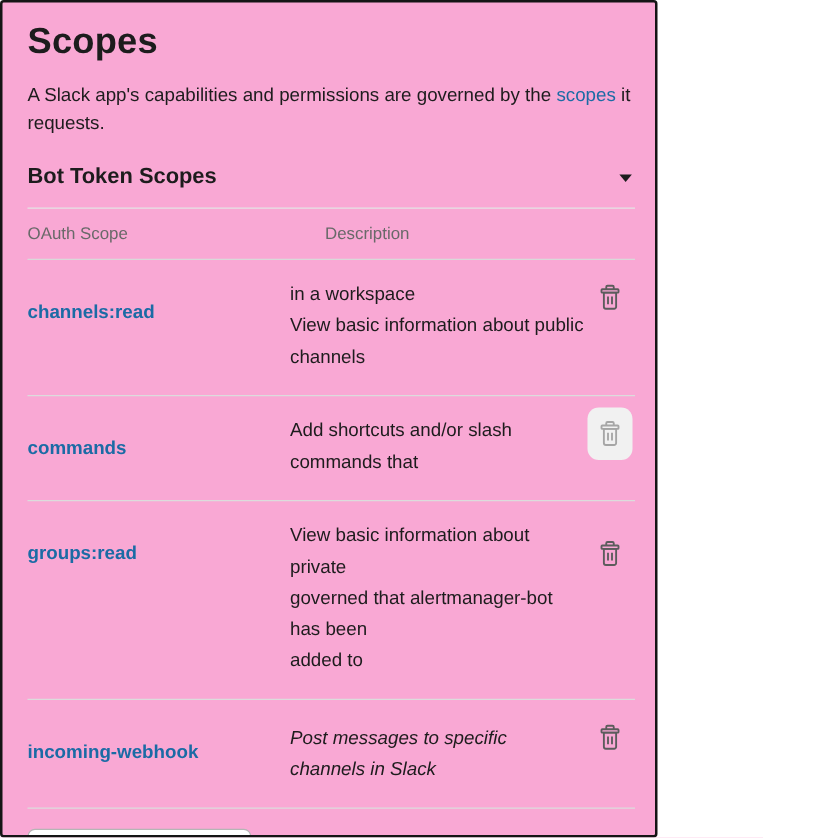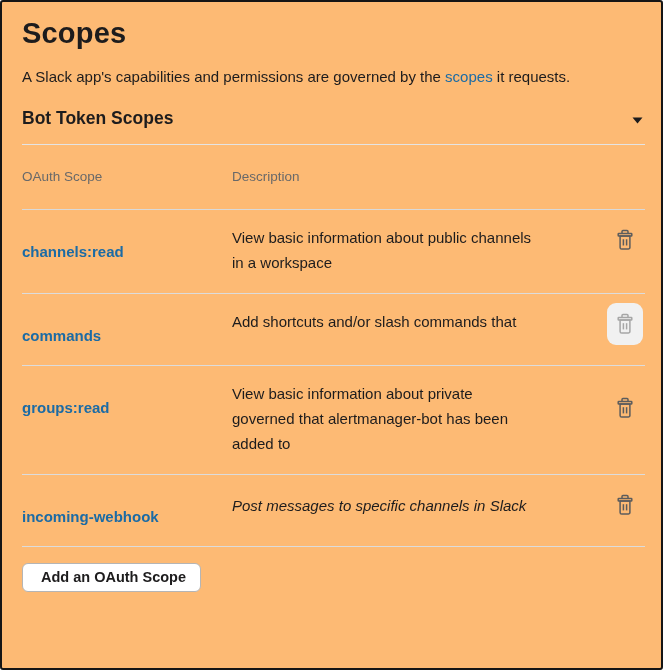--- a/index.html
+++ b/index.html
@@ -2,25 +2,25 @@
 <html><head>
 <meta charset="utf-8">
 <style>
   * { margin: 0; padding: 0; box-sizing: border-box; }
   html, body { background: #ffffff; }
   body {
     font-family: "Liberation Sans", "DejaVu Sans", sans-serif;
     color: #1d1c1d;
   }
   .page {
-    width: 663px;
+    width: 526px;
     height: 670px;
     border: 2px solid #151515;
     border-radius: 3px;
-    background: #fdba74;
+    background: #f9a8d4;
     padding: 0 16px 0 20px;
     overflow: hidden;
   }
   
   .page-title {
     margin-top: 12px;
     font-size: 29px;
     font-weight: 700;
     letter-spacing: 0.2px;
     line-height: 38px;
@@ -63,21 +63,22 @@
     line-height: 22px;
     color: #1d1c1d;
   }
   
   .scopes-table { margin-top: 14px; }
   .thead {
     display: grid;
     grid-template-columns: 210px 1fr 40px;
     border-top: 1px solid #e4e4e4;
     border-bottom: 1px solid #d9d9d9;
-    padding: 24px 0;
+    padding: 12px 0;
+    gap: 28px;
   }
   .th {
     font-size: 13.5px;
     color: #696969;
     line-height: 16px;
   }
   .row {
     display: grid;
     grid-template-columns: 210px 1fr 40px;
     border-bottom: 1px solid #dcdcdc;
@@ -155,22 +156,22 @@
 
     <div class="thead">
       <div class="th">OAuth Scope</div>
       <div class="th">Description</div>
       <div class="th"></div>
     </div>
 
     <div class="row">
       <div><a class="scope-link">channels:read</a></div>
       <div class="desc">
+        <div>in a workspace</div>
         <div>View basic information about public channels</div>
-        <div>in a workspace</div>
       </div>
       <div class="trash-cell">
         <button class="trash-btn">
           <span>
             <svg width="20" height="22" viewBox="0 0 20 22" fill="none" stroke-width="1.5">
               <path d="M7 4.4 V2.6 a1 1 0 0 1 1 -1 h4 a1 1 0 0 1 1 1 V4.4"></path>
               <rect x="3.2" y="4.4" width="13.6" height="2.7" rx="0.6"></rect>
               <path d="M5.1 7.1 h9.8 v11.3 a1.6 1.6 0 0 1 -1.6 1.6 h-6.6 a1.6 1.6 0 0 1 -1.6 -1.6 z"></path>
               <line x1="8.4" y1="10.2" x2="8.4" y2="16.4"></line>
               <line x1="11.6" y1="10.2" x2="11.6" y2="16.4"></line>

